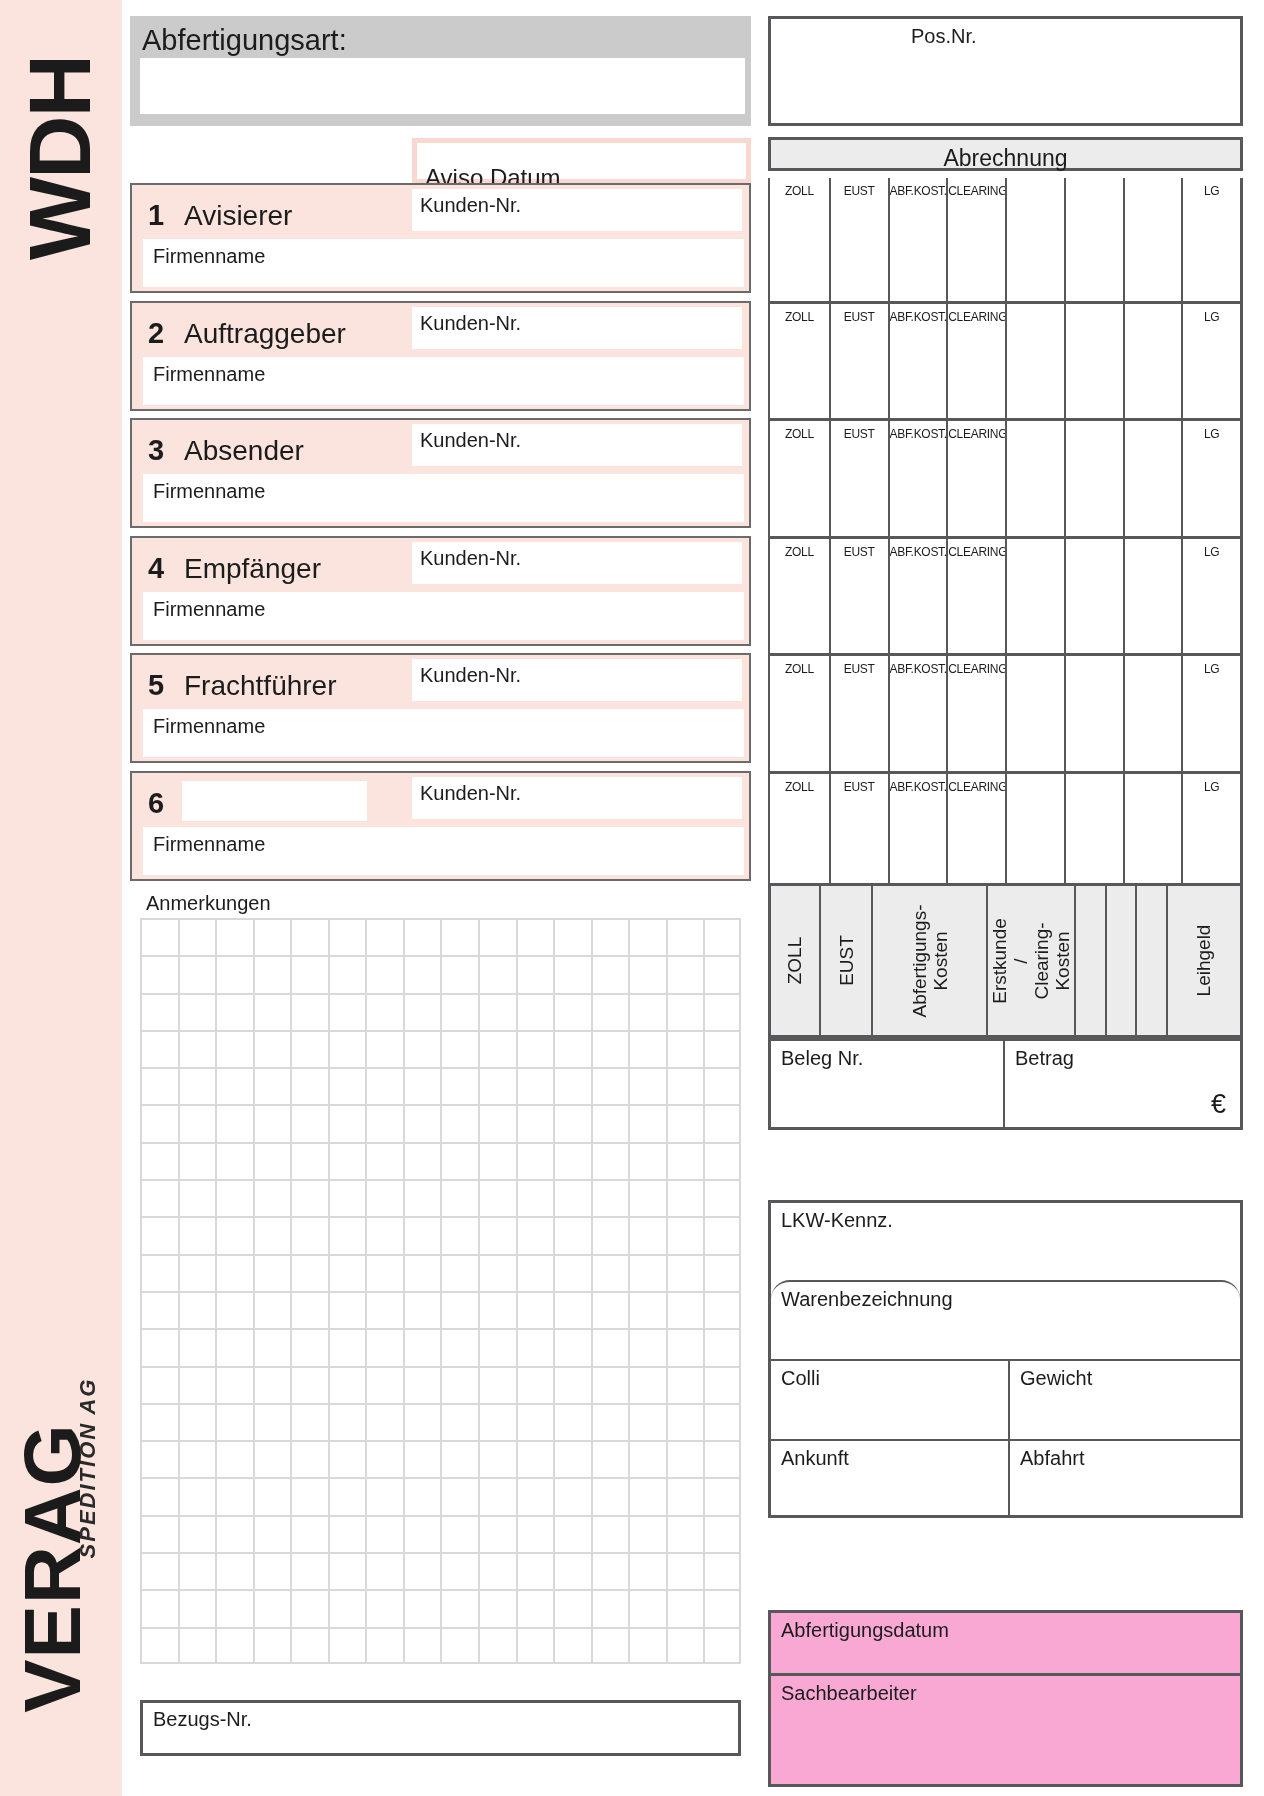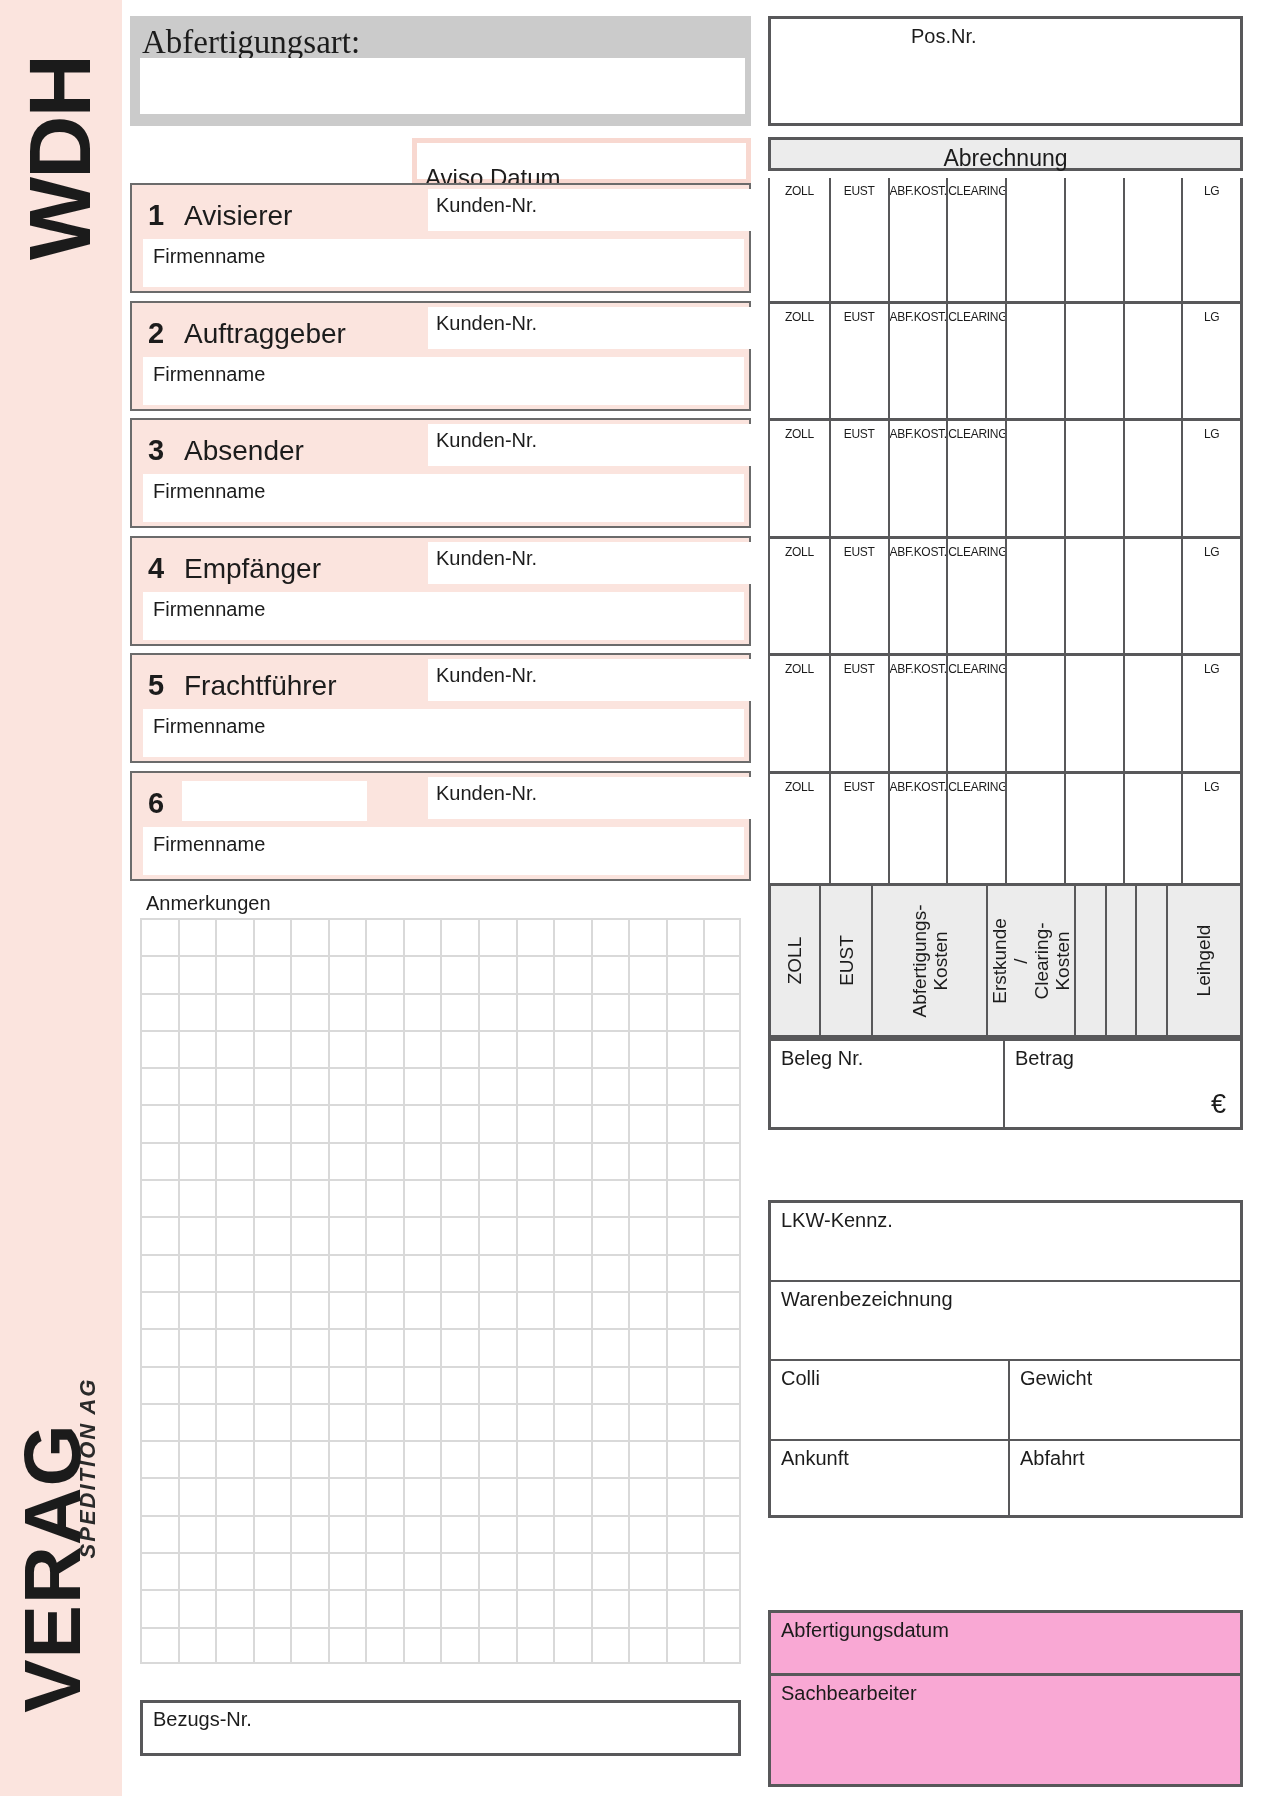--- a/index.html
+++ b/index.html
@@ -14,42 +14,42 @@
   .rot{transform:rotate(-90deg);text-align:center;white-space:nowrap;}
   .wdh{left:-50px;top:113px;width:220px;height:90px;line-height:90px;
        font-size:88px;font-weight:700;letter-spacing:-2px;color:#1b1b1b;}
   .spedition{left:-7px;top:1456px;width:190px;height:24px;line-height:24px;
        font-size:22px;font-weight:700;font-style:italic;letter-spacing:2px;color:#2a2a2a;}
   .verag{left:-97px;top:1527px;width:300px;height:82px;line-height:82px;
        font-size:80px;font-weight:700;letter-spacing:1px;color:#1b1b1b;}
 
   
   .graybox{left:130px;top:16px;width:621px;height:110px;background:#cbcbcb;}
-  .graybox .lbl{position:absolute;left:12px;top:8px;font-size:33px;font-family:Liberation Serif, serif;}
+  .graybox .lbl{position:absolute;left:12px;top:8px;font-size:29px;}
   .graybox .input{position:absolute;left:10px;top:42px;width:605px;height:56px;background:#ffffff;}
 
   
   .filiale{left:768px;top:16px;width:475px;height:110px;border:3px solid #58585a;background:#fff;box-sizing:border-box;}
   .filiale .cell-l{position:absolute;left:0;top:0;width:114px;height:100%;border-right:2px solid #58585a;box-sizing:border-box;}
   .filiale .cell-r{position:absolute;left:116px;top:0;right:0;height:100%;}
   .smalllbl{font-size:20px;color:#1c1c1c;}
   .filiale .flbl{position:absolute;left:10px;top:6px;}
   .filiale .fval{position:absolute;left:10px;top:36px;font-size:45px;font-weight:700;letter-spacing:0px;}
   .filiale .plbl{position:absolute;left:24px;top:6px;}
 
   
   .aviso{left:412px;top:138px;width:339px;height:46px;border:5px solid #f8d8d0;background:#fff;box-sizing:border-box;}
   .aviso .lbl{position:absolute;left:8px;top:21px;font-size:24px;}
 
   
   .section{position:absolute;left:130px;width:621px;height:110px;background:#fbe4de;
            border:2px solid #6b6b6b;box-sizing:border-box;}
   .section .num{position:absolute;left:16px;top:14px;font-size:29px;font-weight:700;}
   .section .slabel{position:absolute;left:52px;top:15px;font-size:28px;}
-  .section .kunden{position:absolute;left:280px;top:4px;width:330px;height:42px;background:#fff;margin-left:16px;}
+  .section .kunden{position:absolute;left:280px;top:4px;width:330px;height:42px;background:#fff;}
   .section .kunden .lbl{position:absolute;left:8px;top:5px;font-size:20px;}
   .section .firmen{position:absolute;left:11px;top:54px;width:601px;height:48px;background:#fff;}
   .section .firmen .lbl{position:absolute;left:10px;top:6px;font-size:20px;}
   .section .labelbox{position:absolute;left:50px;top:8px;width:185px;height:40px;background:#fff;}
 
   
   .abr-header{left:768px;top:137px;width:475px;height:34px;background:#ececec;
               border:3px solid #58585a;box-sizing:border-box;text-align:center;}
   .abr-header .t{font-size:23px;line-height:36px;}
   .abr-table{left:768px;top:178px;width:475px;height:705px;border-left:2px solid #58585a;border-right:3px solid #58585a;box-sizing:border-box;}
@@ -288,21 +288,21 @@
     <div class="euro">€</div>
   </div>
 
   <div class="abs anm-label">Anmerkungen</div>
   <div class="abs grid"></div>
 
   <div class="abs cargo">
     <div class="row first" style="top:0;height:59px;">
       <div class="lbl">LKW-Kennz.</div>
     </div>
-    <div class="row" style="top:77px;height:79px;">
+    <div class="row" style="top:77px;height:79px;border-radius:19px;">
       <div class="lbl">Warenbezeichnung</div>
     </div>
     <div class="row" style="top:156px;height:80px;">
       <div class="half" style="left:0;width:237px;">
         <div class="lbl">Colli</div>
       </div>
       <div class="half r" style="left:237px;right:0;">
         <div class="lbl">Gewicht</div>
       </div>
     </div>

